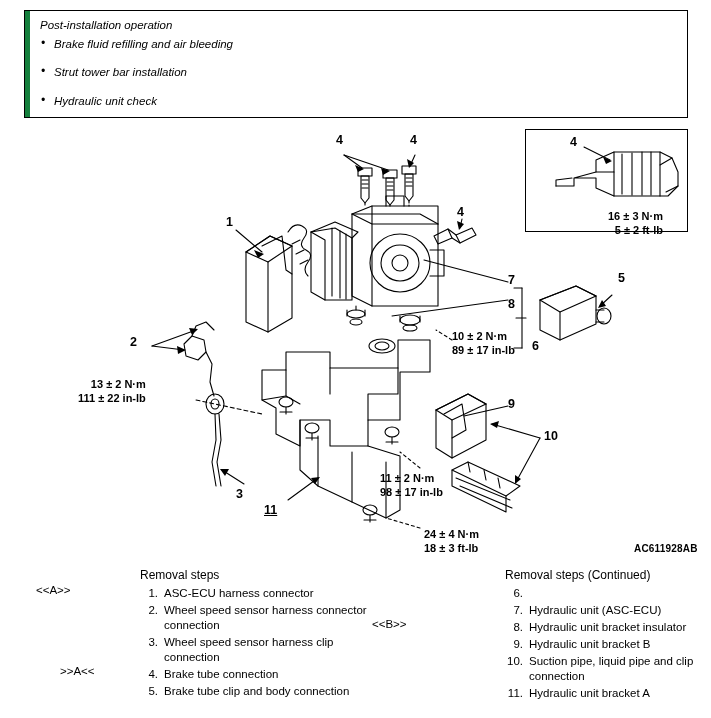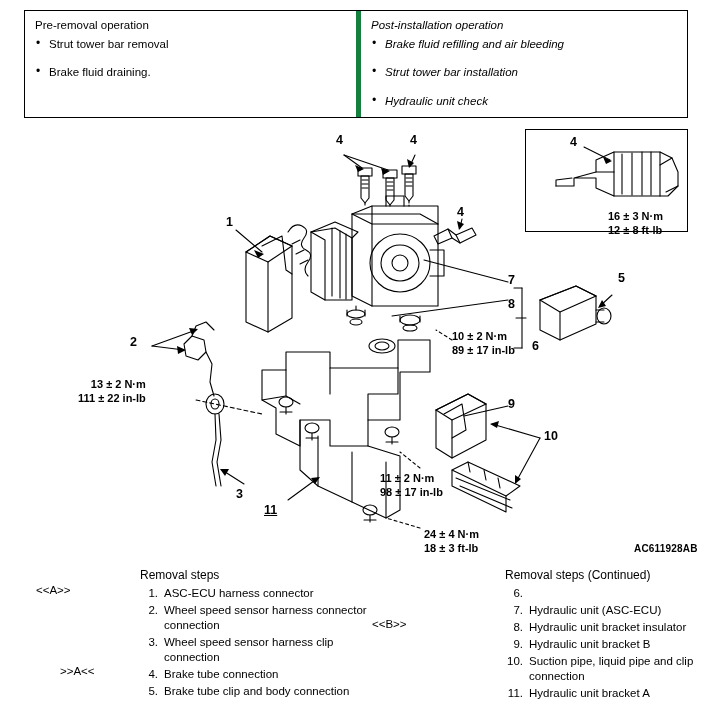--- a/index.html
+++ b/index.html
@@ -123,27 +123,20 @@
     position: absolute;
     left: 0; top: 0;
     width: 711px; height: 718px;
     pointer-events: none;
   }
 </style>
 </head>
 <body>
 
 <div id="op-table">
-  <div class="op-col left">
-    <div class="op-title">Pre-removal operation</div>
-    <ul class="op-list">
-      <li>Strut tower bar removal</li>
-      <li>Brake fluid draining.</li>
-    </ul>
-  </div>
   <div class="op-col right">
     <div class="op-title">Post-installation operation</div>
     <ul class="op-list">
       <li>Brake fluid refilling and air bleeding</li>
       <li>Strut tower bar installation</li>
       <li>Hydraulic unit check</li>
     </ul>
   </div>
 </div>
 
@@ -355,23 +348,23 @@
 <div class="abs num" style="left:130px; top:336px;">2</div>
 <div class="abs num" style="left:236px; top:488px;">3</div>
 <div class="abs num" style="left:618px; top:272px;">5</div>
 <div class="abs num" style="left:532px; top:340px;">6</div>
 <div class="abs num" style="left:508px; top:274px;">7</div>
 <div class="abs num" style="left:508px; top:298px;">8</div>
 <div class="abs num" style="left:508px; top:398px;">9</div>
 <div class="abs num" style="left:544px; top:430px;">10</div>
 <div class="abs num" style="left:264px; top:504px;text-decoration:underline;">11</div>
 
-<div class="abs" style="left:608px; top:210px;">
+<div class="abs" style="left:608px; top:210px;text-align:right;">
   <div class="torque">16 ± 3 N·m</div>
-  <div class="torque">12 ± 8 ft-lb</div>
+  <div class="torque">5 ± 2 ft-lb</div>
 </div>
 
 <div class="abs" style="left:78px; top:378px;text-align:right;">
   <div class="torque">13 ± 2 N·m</div>
   <div class="torque">111 ± 22 in-lb</div>
 </div>
 
 <div class="abs" style="left:452px; top:330px;">
   <div class="torque">10 ± 2 N·m</div>
   <div class="torque">89 ± 17 in-lb</div>

